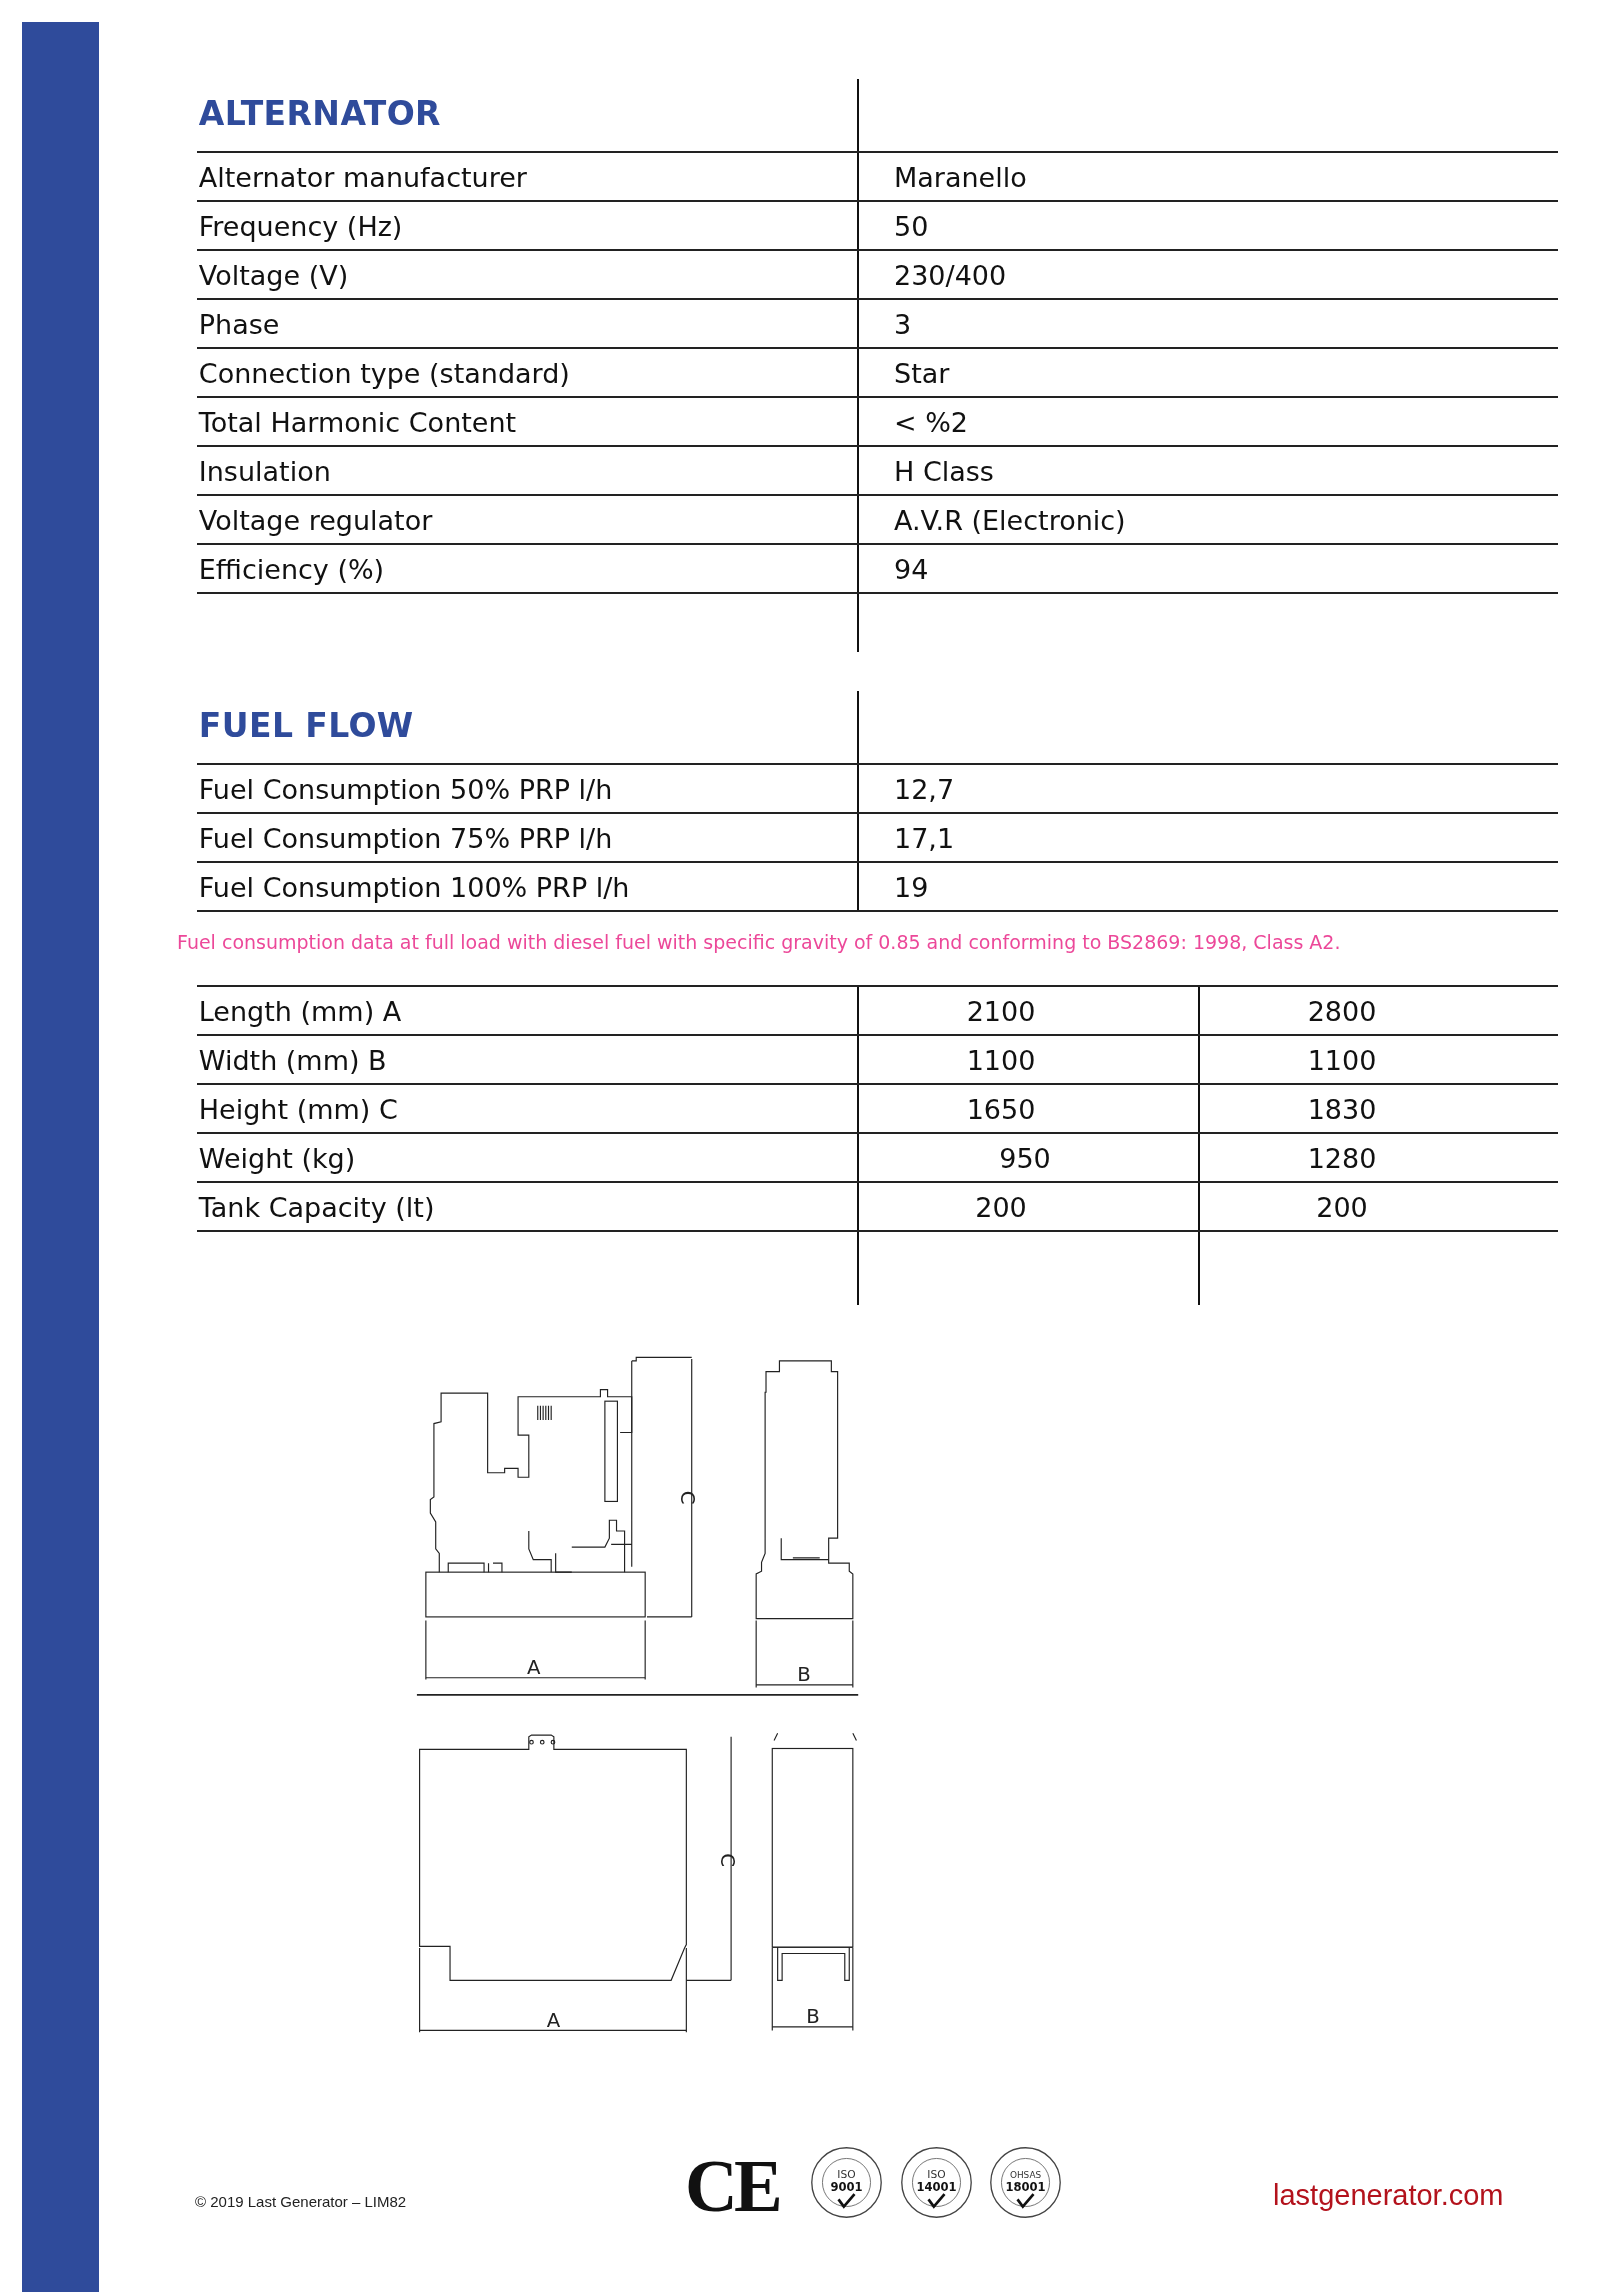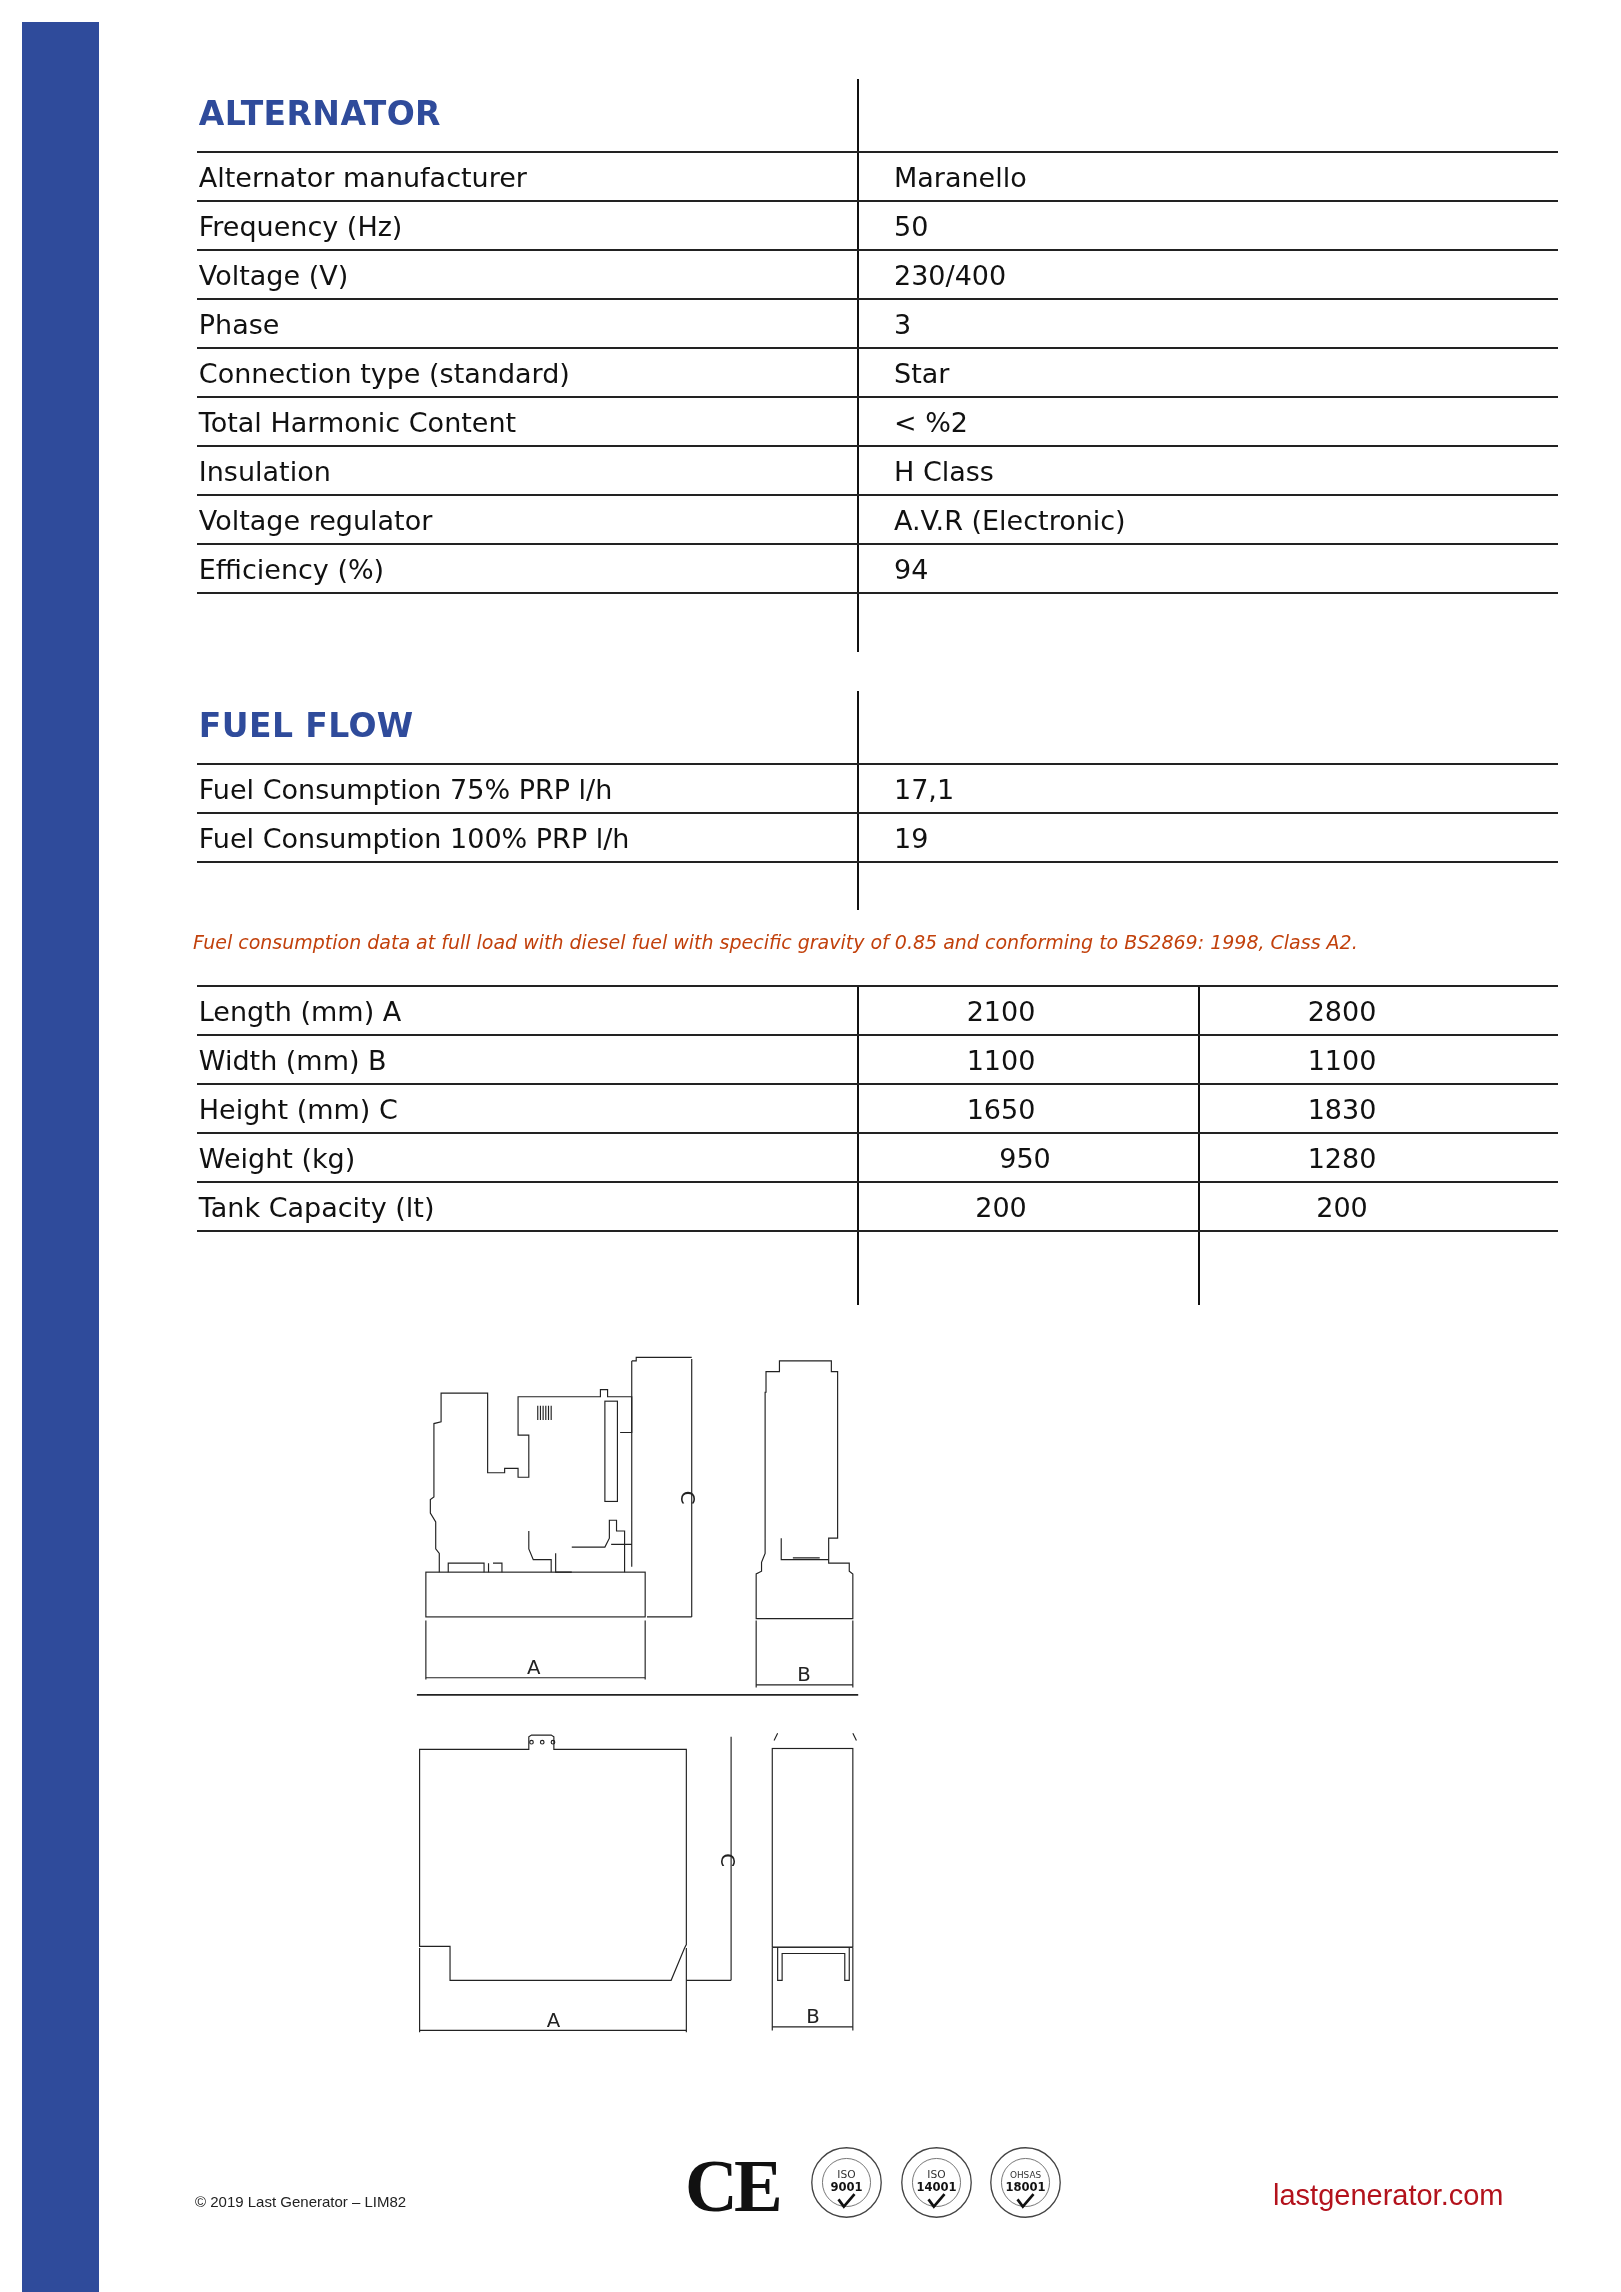--- a/index.html
+++ b/index.html
@@ -10,21 +10,21 @@
   .section { position: absolute; left: 197px; width: 1361px; }
   .sec-head { position: relative; height: 72px; }
   .sec-title { position: absolute; left: 1.8px; bottom: 18px; font-family: "DejaVu Sans", sans-serif;
                font-weight: bold; font-size: 33px; color: #2f4b9b; letter-spacing: 0.4px; }
   .vline { position: absolute; top: 0; width: 1.8px; background: #111; }
   .row { position: relative; height: 47px; border-top: 2.7px solid #222; }
   .row:last-child { border-bottom: 2.7px solid #222; }
   .cell-label { position: absolute; left: 1.8px; top: 9px; font-size: 27px; white-space: nowrap; }
   .cell-value { position: absolute; left: 697px; top: 9px; font-size: 27px; white-space: nowrap; }
 
-  .note { position: absolute; left: 193px; top: 931px; font-size: 19px; color: #c2410c; white-space: nowrap; font-style: italic; }
+  .note { position: absolute; left: 177px; top: 931px; font-size: 19px; color: #ec4899; white-space: nowrap; }
 
   .dim-col { position: absolute; width: 288px; text-align: center; font-size: 27px; top: 9px; }
   .dim-head { position: absolute; width: 340px; text-align: center; font-weight: bold; font-size: 21.5px; }
 
   .drawing { position: absolute; left: 412px; top: 1343px; width: 896px; height: 734px; }
   .footer-copy { position: absolute; left: 195px; top: 2193px; font-family: "Liberation Sans", sans-serif; font-size: 15px; color: #222; }
   .footer-site { position: absolute; left: 1273px; top: 2179px; font-family: "Liberation Sans", sans-serif; font-size: 29px; color: #b3121c; }
   .certs { position: absolute; left: 685px; top: 2142px; width: 385px; height: 90px; }
   .ce { position: absolute; left: 0; top: 9px; font-family: Liberation Serif, serif; font-size: 73px; font-weight: bold; letter-spacing: -3.6px; line-height: 72px; }
   .badge { position: absolute; top: 3.6px; width: 73px; height: 73px; }
@@ -78,20 +78,24 @@
       </div>
     </div>
 </div>
 
 <div class="section" style="top:691px;">
   <div class="sec-head">
     <div class="sec-title">FUEL FLOW</div>
   </div>
   <div class="vline" style="left:660px; height:219px;"></div>
   <div id="fuel-rows">
+      <div class="row">
+        <div class="cell-label">Fuel Consumption 50% PRP  l/h</div>
+        <div class="cell-value">12,7</div>
+      </div>
       <div class="row">
         <div class="cell-label">Fuel Consumption 75% PRP  l/h</div>
         <div class="cell-value">17,1</div>
       </div>
       <div class="row">
         <div class="cell-label">Fuel Consumption 100% PRP  l/h</div>
         <div class="cell-value">19</div>
       </div>
     </div>
 </div>

